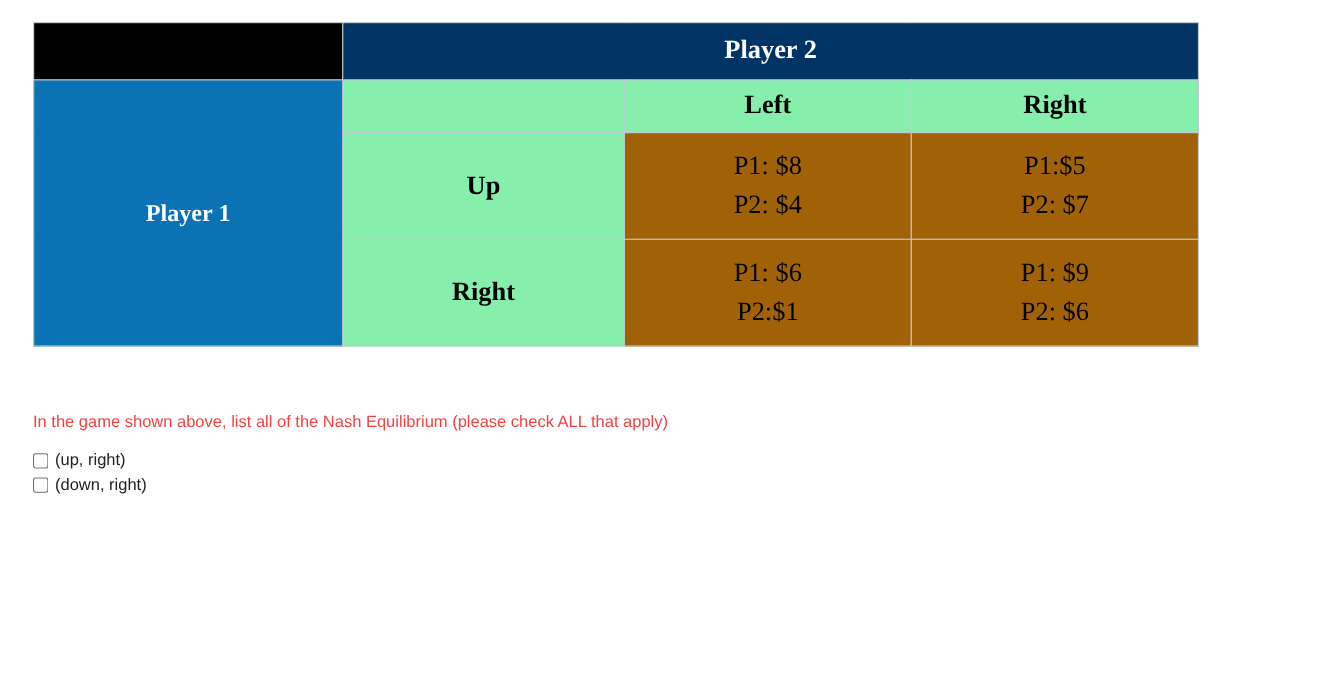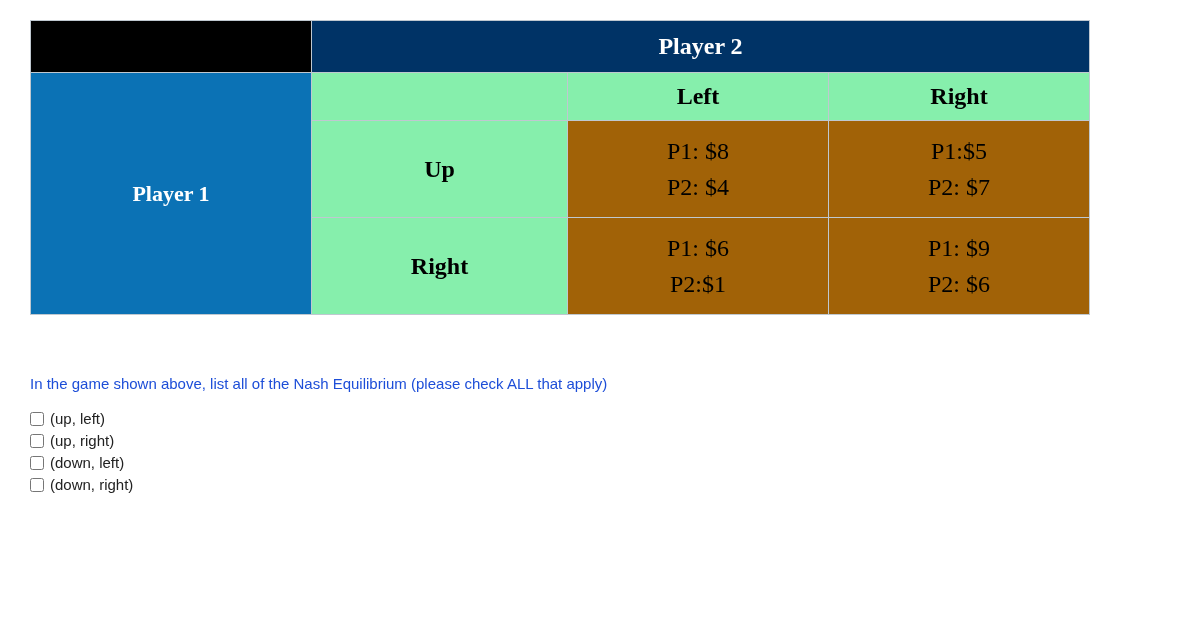--- a/index.html
+++ b/index.html
@@ -48,21 +48,21 @@
       line-height: 1.5;
       padding: 12px 0;
     }
     .black-cell {
       background: #000;
       color: #fff;
     }
     .question-text {
       font-family: Arial, sans-serif;
       font-size: 15px;
-      color: #1d4ed8;
+      color: #ef4444;
       margin-bottom: 18px;
     }
     .options {
       font-family: Arial, sans-serif;
       font-size: 15px;
       color: #222;
     }
     .option {
       display: flex;
       align-items: center;
@@ -113,27 +113,19 @@
     </td>
   </tr>
 </tbody>
   </table>
 
 <div class="question-text">In the game shown above, list all of the Nash Equilibrium (please check ALL that apply)</div>
 
 <div class="options">
   <div class="option">
     <input type="checkbox" style="">
-    <span>(up, left)</span>
-  </div>
-  <div class="option">
-    <input type="checkbox" style="">
     <span>(up, right)</span>
-  </div>
-  <div class="option">
-    <input type="checkbox" style="">
-    <span>(down, left)</span>
   </div>
   <div class="option">
     <input type="checkbox" style="">
     <span>(down, right)</span>
   </div>
 </div>
 
 </body></html>

